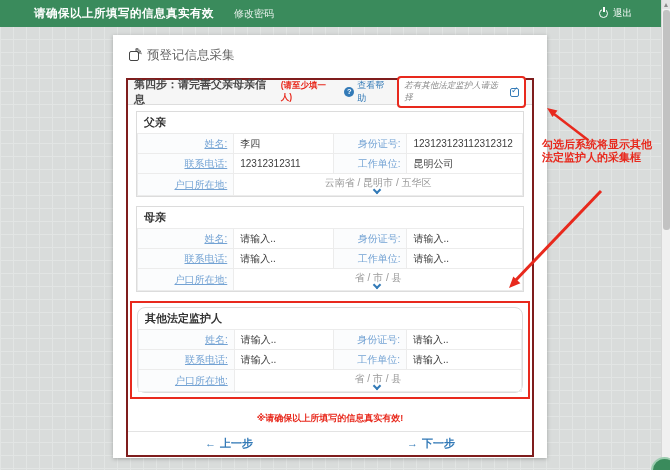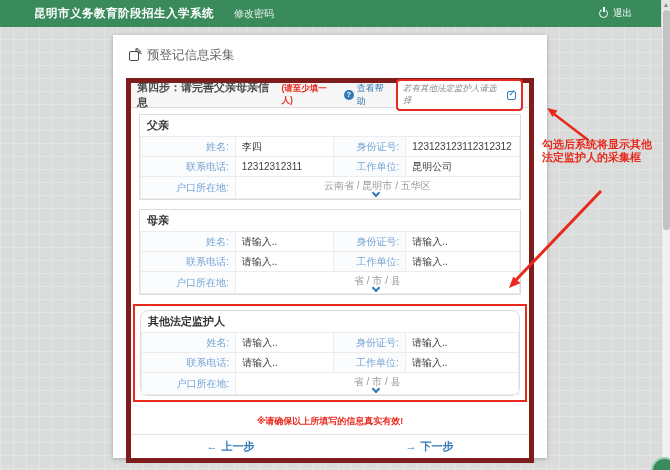--- a/index.html
+++ b/index.html
@@ -25,21 +25,21 @@
   .card { position:absolute; left:113px; top:35px; width:434px; height:423px;
     background:#fff; box-shadow:0 1px 4px rgba(0,0,0,.25); }
   .card-head { padding:12px 16px 8px; display:flex; align-items:center; gap:7px; color:#666; }
   .card-head-title { font-size:12.5px; }
   .edit-icon { position:relative; width:11px; height:11px; display:inline-block; }
   .edit-icon-box { position:absolute; left:0; bottom:0; width:10px; height:10px;
     border:1.3px solid #444; border-radius:2px; }
   .edit-icon-pencil { position:absolute; right:-3px; top:-4px; font-size:10px; color:#333; }
 
   
-  .panel { margin:6px 13px 1px; border:5px solid #7f1d1d; background:#fff; }
+  .panel { margin:6px 13px 1px; border:2px solid #7f1d1d; background:#fff; }
   .panel-heading { display:flex; align-items:center; gap:4px; background:#f6f6f6;
     border-bottom:1px solid #ddd; padding:3px 6px; height:25px; }
   .step-title { font-size:11px; font-weight:bold; color:#4a4a4a; }
   .step-req { font-size:8.5px; color:#e8291d; font-weight:bold; }
   .help { display:flex; align-items:center; gap:3px; color:#337ab7; font-size:9px; cursor:pointer; margin-left:3px; }
   .help-ic { width:10px; height:10px; border-radius:50%; background:#337ab7; color:#fff;
     font-size:7.5px; line-height:10px; text-align:center; font-weight:bold; display:inline-block; }
   .toggle-box { margin-left:auto; border:2px solid #e8291d; border-radius:4px;
     padding:2px 5px; display:flex; align-items:center; gap:4px; cursor:pointer; background:#fff; }
   .toggle-label { font-size:8.5px; color:#8a8a8a;font-style:italic; }
@@ -48,21 +48,21 @@
   .chk-glyph { position:absolute; left:0; top:-3px; font-size:9px; font-weight:bold; color:#337ab7; line-height:9px; }
 
   .panel-body { padding:6px 8px 0; }
   .sec { border:1px solid #dcdcdc; margin-bottom:9px; background:#fff; }
   .sec-title { font-size:11px; font-weight:bold; color:#333; padding:3px 7px; }
   table.frm { width:100%; border-collapse:collapse; font-size:10px; table-layout:fixed; }
   .frm td { border:1px solid #ececec; padding:2px 6px; height:20px; vertical-align:middle; }
   .frm td.lbl { text-align:right; color:#74a3d4; background:#fbfcfd; }
   .frm td.val { color:#3d3d3d; }
   .frm .placeholder { color:#9a9a9a; }
-  .c1 { width:25%; } .c2 { width:26%; } .c3 { width:19%; } .c4 { width:30%; }
+  .c1 { width:25%;text-decoration:underline; } .c2 { width:26%; } .c3 { width:19%; } .c4 { width:30%; }
   .res-flex { display:flex; align-items:center;flex-direction:column; }
   .res-val { color:#9a9a9a; flex:1; }
   .chev { display:inline-block; width:6px; height:6px; border-right:2px solid #337ab7;
     border-bottom:2px solid #337ab7; transform:rotate(45deg); margin:-3px 2px 0 0; cursor:pointer; }
 
   .red-wrap { border:2px solid #e8291d; margin:0 -6px 8px; padding:4px 5px; }
   .red-wrap .sec { margin-bottom:0;border-radius:8px; }
 
   .notice { text-align:center; color:#e8291d; font-size:9px; font-weight:bold; padding:5px 0 6px; }
   .pfoot { border-top:1px solid #e3e3e3; display:flex; height:24px; align-items:center; }
@@ -87,21 +87,21 @@
   
   .corner-fab { position:absolute; right:-8px; bottom:-14px; width:27px; height:27px;
     border-radius:50%; background:#3a8b5c; border:2px solid #9ccdb0; cursor:pointer; }
 </style>
 </head>
 <body>
 
 <div class="screen">
 
   <div class="topbar">
-    <div class="topbar-title">昆明市义务教育阶段招生入学系统</div>
+    <div class="topbar-title">请确保以上所填写的信息真实有效</div>
     <div class="topbar-link">修改密码</div>
     <div class="topbar-right">
       <span class="pwr"></span>
       <span class="logout-label">退出</span>
     </div>
   </div>
 
   <div class="card">
     <div class="card-head">
       <span class="edit-icon">

